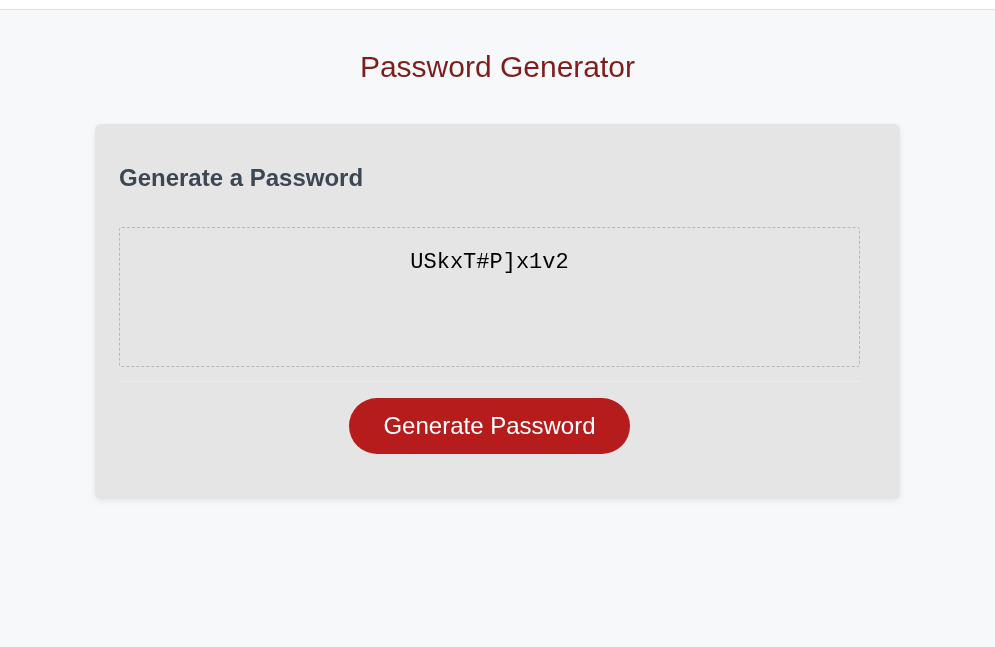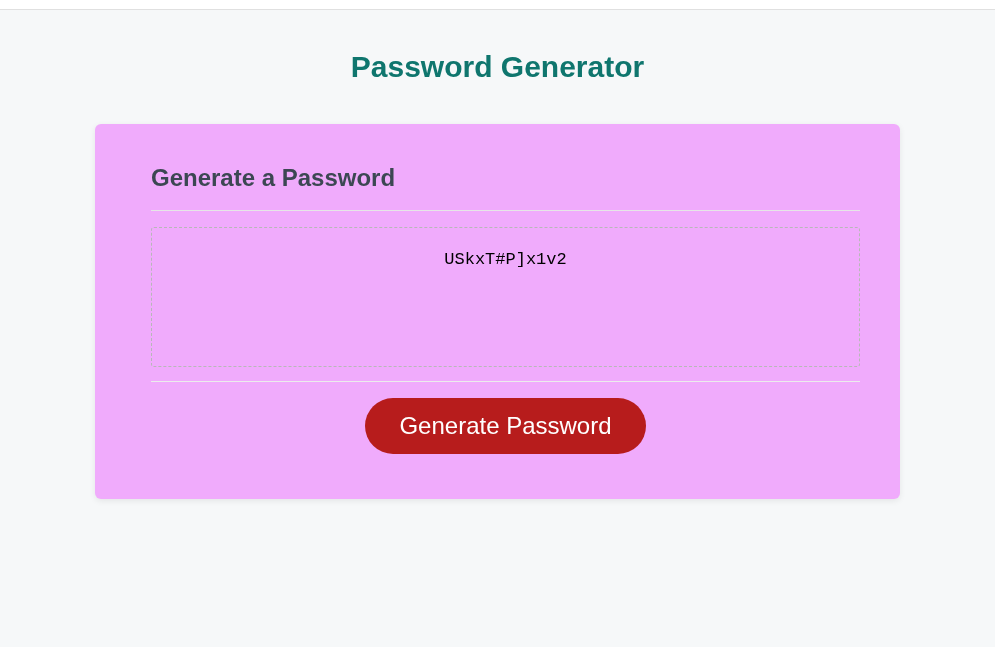--- a/index.html
+++ b/index.html
@@ -18,48 +18,48 @@
       height: 10px;
       background: #fff;
       border-bottom: 1px solid #e0e0e0;
     }
     .container {
       padding: 40px 95px 0 95px;
     }
     .page-title {
       text-align: center;
       font-size: 30px;
-      font-weight: 700;
-      color: #0f766e;
+      font-weight: 400;
+      color: #7f1d1d;
       margin-bottom: 40px;
     }
     .card {
-      background: #f0abfc;
+      background: #e5e5e5;
       border-radius: 6px;
       box-shadow: 0 2px 6px rgba(0,0,0,0.08);
-      padding: 40px 40px 45px 56px;
+      padding: 40px 40px 45px 24px;
     }
     .card-title {
       font-size: 24px;
       font-weight: 700;
       color: #3c4753;
       padding-bottom: 18px;
       border-bottom: 1px solid #e6e6e6;
     }
     .password-box {
       margin-top: 16px;
       border: 1px dashed #b8b8b8;
       border-radius: 3px;
       min-height: 140px;
       padding-top: 22px;
       text-align: center;
     }
     .password-text {
       font-family: "Courier New", Courier, monospace;
-      font-size: 17px;
+      font-size: 22px;
       color: #000;
     }
     .divider-bottom {
       border-top: 1px solid #ececec;
       margin-top: 14px;
     }
     .button-row {
       text-align: center;
       margin-top: 16px;
     }

